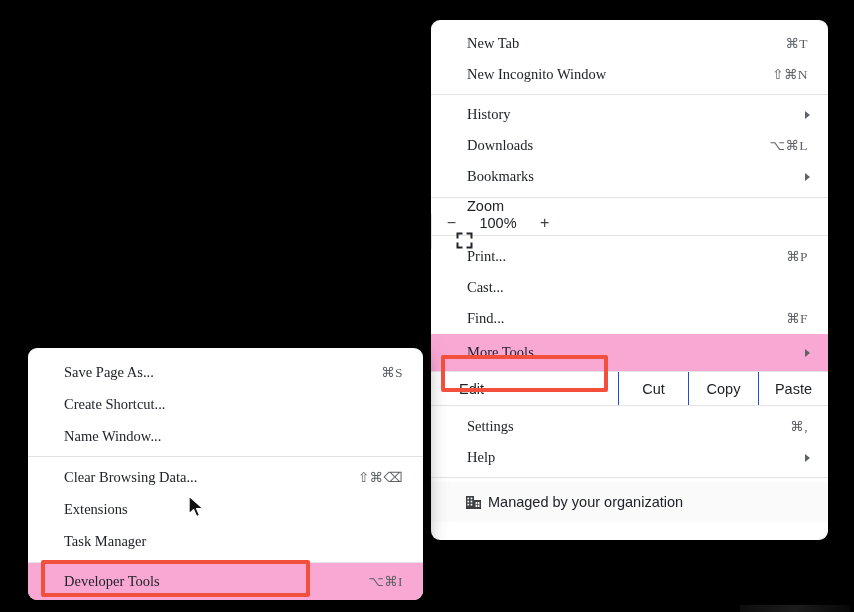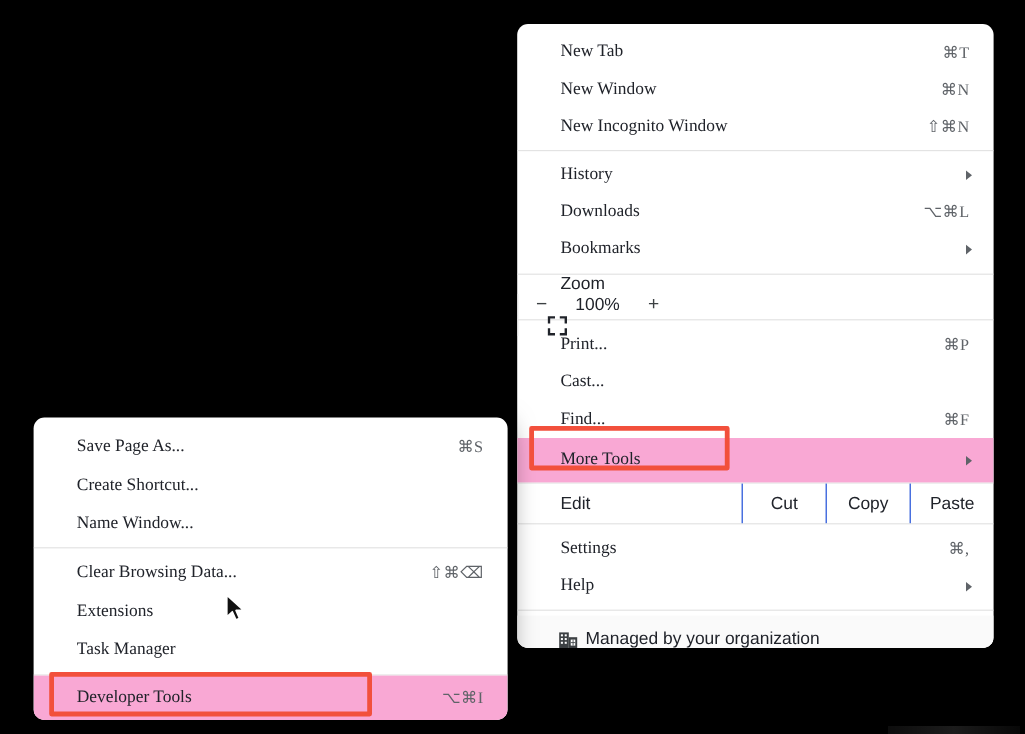--- a/index.html
+++ b/index.html
@@ -52,21 +52,21 @@
   .zctrl{width:133px;gap:22px;}
   .zctrl .minus,.zctrl .plus{font-size:16px;color:#3c4043;cursor:default;}
   .zctrl .pct{font-size:14.5px;color:#20232a;min-width:40px;text-align:center;}
   .zfull{width:66px;}
 
   
   .editrow{
     position:relative;display:flex;align-items:stretch;height:33px;
     font-size:14.5px;color:#20232a;
   }
-  .editrow .elabel{display:flex;align-items:center;padding-left:36px;flex:1 1 auto;}
+  .editrow .elabel{display:flex;align-items:center;padding-left:28px;flex:1 1 auto;}
   .ecell{
     display:flex;align-items:center;justify-content:center;
     border-left:1px solid #1d4ed8;box-sizing:border-box;width:70px;
   }
 
   
   .managed{
     display:flex;align-items:center;height:40px;padding-left:34px;gap:6px;
     font-size:14.5px;color:#20232a;background:#fafafa;
   }
@@ -93,25 +93,20 @@
 
 <div class="menu" id="main-menu">
 
   <div class="pad-top"></div>
 
   <div>
     <div class="row">
       <span class="lbl">New Tab</span>
       <span class="spacer"></span>
       <span class="accel">⌘T</span>
-    </div>
-    <div class="row">
-      <span class="lbl">New Window</span>
-      <span class="spacer"></span>
-      <span class="accel">⌘N</span>
     </div>
     <div class="row">
       <span class="lbl">New Incognito Window</span>
       <span class="spacer"></span>
       <span class="accel">⇧⌘N</span>
     </div>
   </div>
 
   <div class="sep"></div>
 

